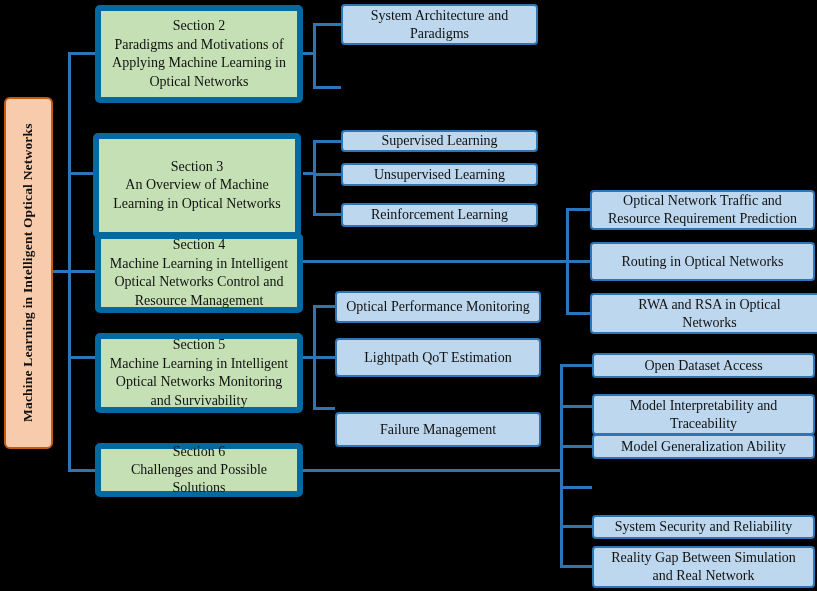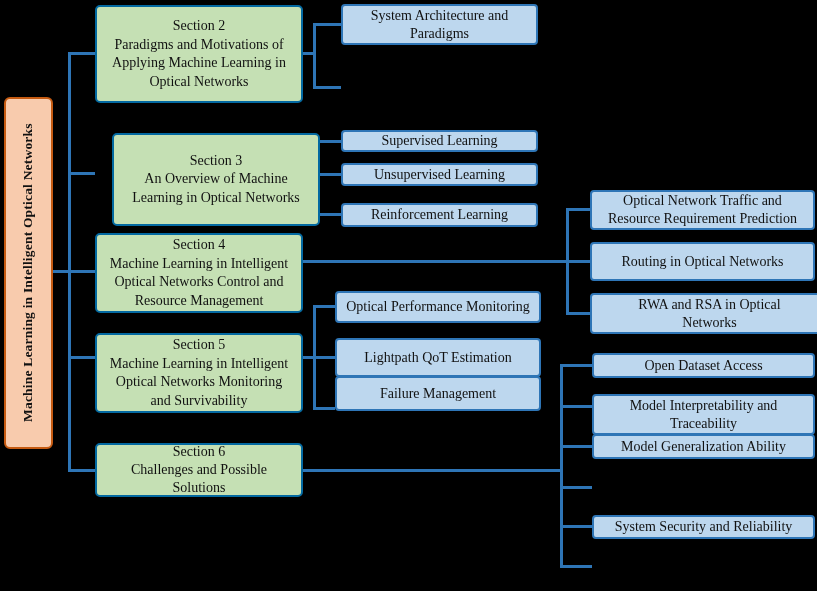--- a/index.html
+++ b/index.html
@@ -18,21 +18,21 @@
     align-items: center;
     justify-content: center;
     text-align: center;
     white-space: pre-line;
     color: #111111;
     line-height: 18.5px;
     font-size: 14px;
   }
   .green {
     background: #C5E0B4;
-    border: 2px solid #0369a1;
+    border: 6px solid #0369a1;
     border-radius: 5px;
   }
   .blue {
     background: #BDD7EE;
     border: 2px solid #2E75B6;
     border-radius: 4px;
     line-height: 18px;
   }
   .root {
     background: #F8CBAD;
@@ -95,21 +95,21 @@
   <div class="line" style="left:560px;top:486px;width:32px;height:3px"></div>
   <div class="line" style="left:560px;top:525px;width:32px;height:3px"></div>
   <div class="line" style="left:560px;top:565px;width:32px;height:3px"></div>
 
   <div class="box root" style="left:4px;top:97px;width:49px;height:352px">Machine Learning in Intelligent Optical Networks</div>
 
   <div class="box green" style="left:95px;top:5px;width:208px;height:98px">Section 2
 Paradigms and Motivations of
 Applying Machine Learning in
 Optical Networks</div>
-  <div class="box green" style="left:112px;top:133px;width:208px;height:93px">Section 3
+  <div class="box green" style="left:93px;top:133px;width:208px;height:105px">Section 3
 An Overview of Machine
 Learning in Optical Networks</div>
   <div class="box green" style="left:95px;top:233px;width:208px;height:80px">Section 4
 Machine Learning in Intelligent
 Optical Networks Control and
 Resource Management</div>
   <div class="box green" style="left:95px;top:333px;width:208px;height:80px">Section 5
 Machine Learning in Intelligent
 Optical Networks Monitoring
 and Survivability</div>
@@ -125,21 +125,23 @@
   <div class="box blue" style="left:341px;top:203px;width:197px;height:24px">Reinforcement Learning</div>
 
   <div class="box blue" style="left:590px;top:190px;width:225px;height:40px">Optical Network Traffic and
 Resource Requirement Prediction</div>
   <div class="box blue" style="left:590px;top:242px;width:225px;height:39px">Routing in Optical Networks</div>
   <div class="box blue" style="left:590px;top:293px;width:239px;height:41px">RWA and RSA in Optical
 Networks</div>
 
   <div class="box blue" style="left:335px;top:291px;width:206px;height:32px">Optical Performance Monitoring</div>
   <div class="box blue" style="left:335px;top:338px;width:206px;height:39px">Lightpath QoT Estimation</div>
-  <div class="box blue" style="left:335px;top:376px;width:206px;height:35px">Failure Management</div>
+  <div class="box blue" style="left:335px;top:412px;width:206px;height:35px">Failure Management</div>
 
   <div class="box blue" style="left:592px;top:353px;width:223px;height:25px">Open Dataset Access</div>
   <div class="box blue" style="left:592px;top:394px;width:223px;height:41px">Model Interpretability and
 Traceability</div>
   <div class="box blue" style="left:592px;top:434px;width:223px;height:25px">Model Generalization Ability</div>
   <div class="box blue" style="left:592px;top:515px;width:223px;height:24px">System Security and Reliability</div>
+  <div class="box blue" style="left:592px;top:546px;width:223px;height:42px">Reality Gap Between Simulation
+and Real Network</div>
 
 </div>
 
 </body></html>

